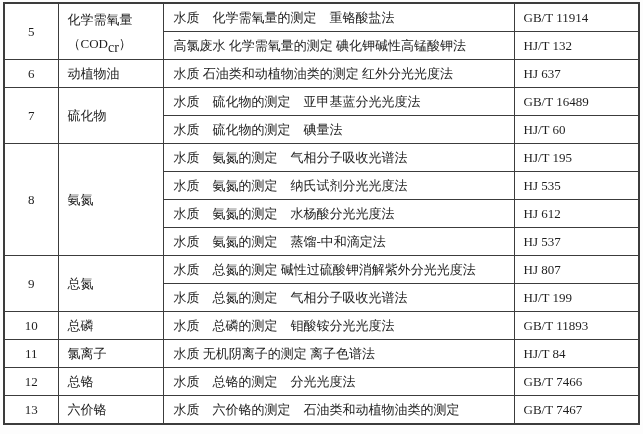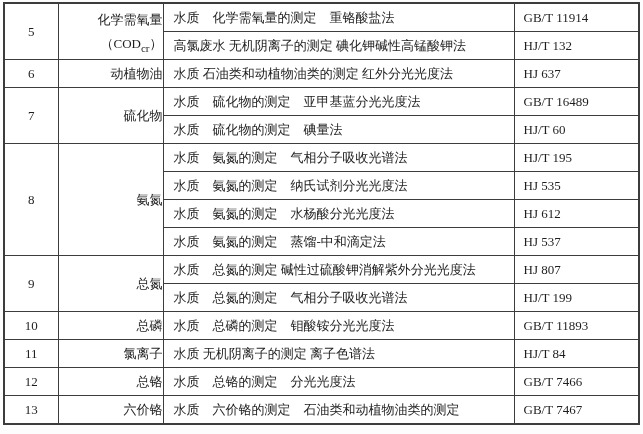--- a/index.html
+++ b/index.html
@@ -35,30 +35,29 @@
     white-space: nowrap;
     vertical-align: middle;
   }
   td.col-no {
     text-align: center;
     padding: 0;
   }
   td.col-param {
     padding: 0 0 0 9px;
     line-height: 24px;
-    text-align: right;
   }
   td.col-method {
     padding: 0 0 0 10px;
   }
   td.col-code {
     padding: 0 0 0 9px;
   }
   sub.cod-sub {
-    font-size: 11px;
+    font-size: 14px;
     line-height: 0;
   }
 </style>
 </head>
 <body>
 
 <div class="page">
   <table class="methods">
     <colgroup>
       <col style="width:54px">
@@ -71,21 +70,21 @@
       <tr>
         <td class="col-no" rowspan="2">5</td>
         <td class="col-param" rowspan="2">
           <div>化学需氧量</div>
           <div><span>（COD</span><sub class="cod-sub">cr</sub><span>）</span></div>
         </td>
         <td class="col-method">水质　化学需氧量的测定　重铬酸盐法</td>
         <td class="col-code">GB/T 11914</td>
       </tr>
       <tr>
-        <td class="col-method">高氯废水 无机阴离子的测定 碘化钾碱性高锰酸钾法</td>
+        <td class="col-method">高氯废水 化学需氧量的测定 碘化钾碱性高锰酸钾法</td>
         <td class="col-code">HJ/T 132</td>
       </tr>
 
       <tr>
         <td class="col-no">6</td>
         <td class="col-param">动植物油</td>
         <td class="col-method">水质 石油类和动植物油类的测定 红外分光光度法</td>
         <td class="col-code">HJ 637</td>
       </tr>
 

